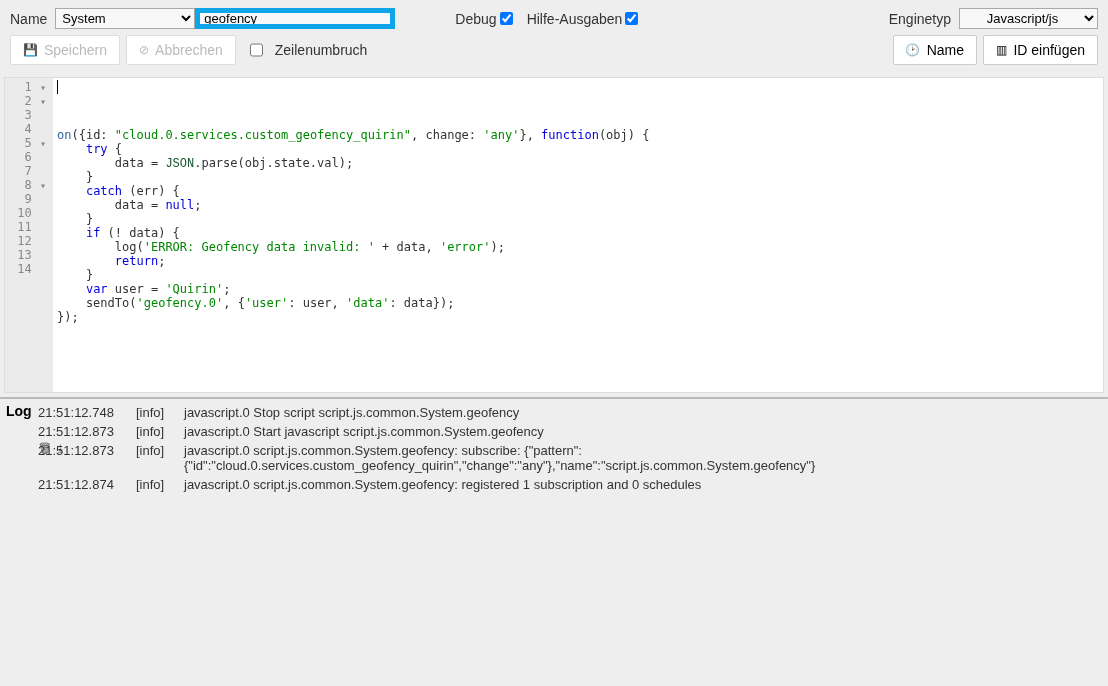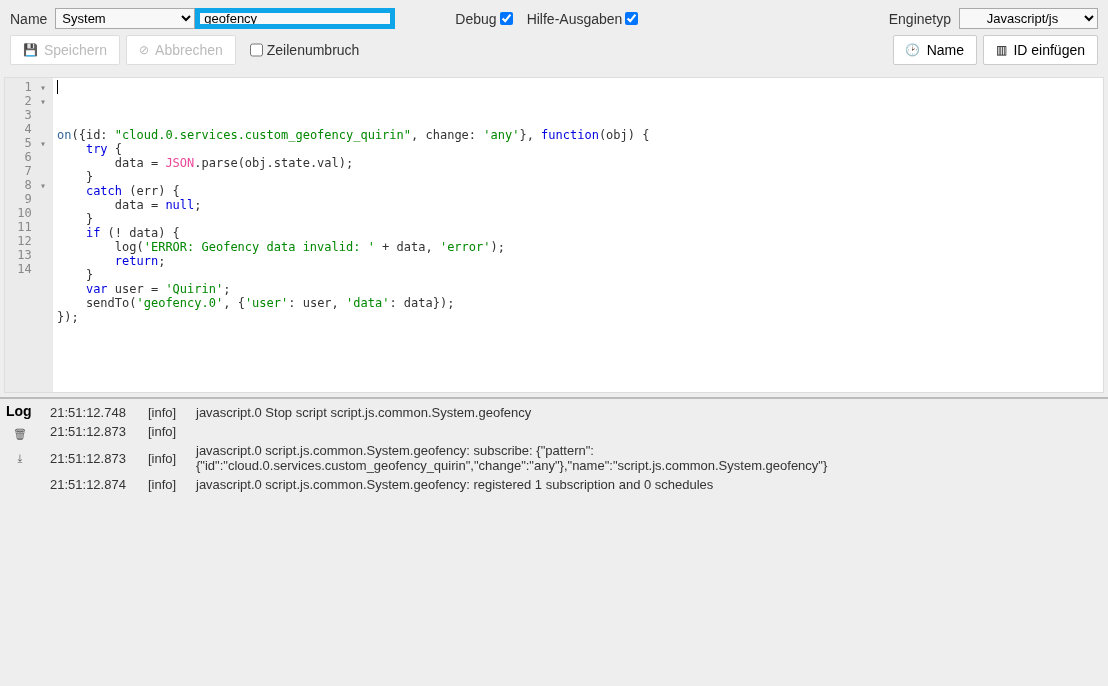--- a/index.html
+++ b/index.html
@@ -9,42 +9,42 @@
 .header-row label { font-size: 14px; color: #333; }
 .select { background: #f8f8f8; border: 1px solid #a9a9a9; font-size: 13px; padding: 1px 2px; height: 21px; margin-left: 8px; }
 .input-text { background: #f8f8f8; border: 5px solid #0ea5e9; font-size: 13px; padding: 2px 4px; height: 21px; width: 200px; }
 .chk { margin-left: 3px; vertical-align: middle; }
 .gap-flex { flex: 1; }
 
 .toolbar-row { display: flex; align-items: center; padding: 0 10px 12px 10px; gap: 6px; }
 .btn { background: #fff; border: 1px solid #ccc; padding: 6px 12px; font-size: 14px; display: inline-flex; align-items: center; gap: 6px; border-radius: 2px; }
 .btn.disabled { color: #bbb; border-color: #ddd; }
 .btn .icon { font-size: 12px; }
-.zeilenumbruch { display: inline-flex; margin-left: 8px; font-size: 14px; color: #333; gap: 4px; }
+.zeilenumbruch { display: inline-flex; margin-left: 8px; font-size: 14px; color: #333; gap: 12px; }
 
 .editor-wrap { background: #fff; margin: 0 4px; height: 316px; display: flex; font-family: Consolas, Monaco, monospace; font-size: 12px; line-height: 14px; border: 1px solid #ddd; }
 .gutter { background: #ebebeb; color: #888; text-align: right; padding: 2px 6px 0 10px; user-select: none; width: 48px; }
 .gutter .ln { height: 14px; }
 .gutter .fold { color: #888; display: inline-block; width: 8px; text-align: center; font-size: 10px; }
 .code-area { padding: 8px 4px 0 4px; white-space: pre; color: #333; flex: 1; position: relative; }
 .code-line { height: 14px; }
 .cursor-bar { position: absolute; left: 4px; top: 2px; width: 1px; height: 14px; background: #000; }
 
 .kw { color: #0000dd; }
 .str { color: #008800; }
-.id2 { color: #ec4899; }
+.id2 { color: #14532d; font-family: Liberation Mono, monospace; }
 .fn { color: #336699; }
 
 .divider { border-top: 2px solid #bbb; margin-top: 4px; }
 .log-section { display: flex; padding: 4px 4px; }
-.log-left { width: 32px; display: flex; flex-direction: column; align-items: center; gap: 6px; }
+.log-left { width: 32px; display: flex; flex-direction: row; align-items: center; gap: 6px; }
 .log-left .log-title { font-size: 14px; font-weight: bold; align-self: flex-start; padding-left: 2px; }
 .icon-btn { width: 18px; height: 18px; display: flex; align-items: center; justify-content: center; font-size: 11px; color: #555; cursor: pointer; }
 .log-table { flex: 1; font-size: 13px; color: #333; }
-.log-row { display: flex; align-items: center; padding: 2px 0; margin-left: 12px; }
+.log-row { display: flex; align-items: flex-start; padding: 2px 0; }
 .log-time { width: 100px; padding-left: 2px; }
 .log-level { width: 48px; }
 .log-msg { flex: 1; padding-right: 10px; word-wrap: break-word; }
 
 .select-system { width: 140px; }
 .select-engine { width: 139px; text-align: center; }
 </style>
 </head>
 <body>
 
@@ -127,20 +127,21 @@
   </div>
   <div class="log-table" id="logtable">
       <div class="log-row">
         <div class="log-time">21:51:12.748</div>
         <div class="log-level">[info]</div>
         <div class="log-msg">javascript.0 Stop script script.js.common.System.geofency</div>
       </div>
       <div class="log-row">
         <div class="log-time">21:51:12.873</div>
         <div class="log-level">[info]</div>
+        <div class="log-msg">javascript.0 Start javascript script.js.common.System.geofency</div>
       </div>
       <div class="log-row">
         <div class="log-time">21:51:12.873</div>
         <div class="log-level">[info]</div>
         <div class="log-msg">javascript.0 script.js.common.System.geofency: subscribe: {"pattern":{"id":"cloud.0.services.custom_geofency_quirin","change":"any"},"name":"script.js.common.System.geofency"}</div>
       </div>
       <div class="log-row">
         <div class="log-time">21:51:12.874</div>
         <div class="log-level">[info]</div>
         <div class="log-msg">javascript.0 script.js.common.System.geofency: registered 1 subscription and 0 schedules</div>

